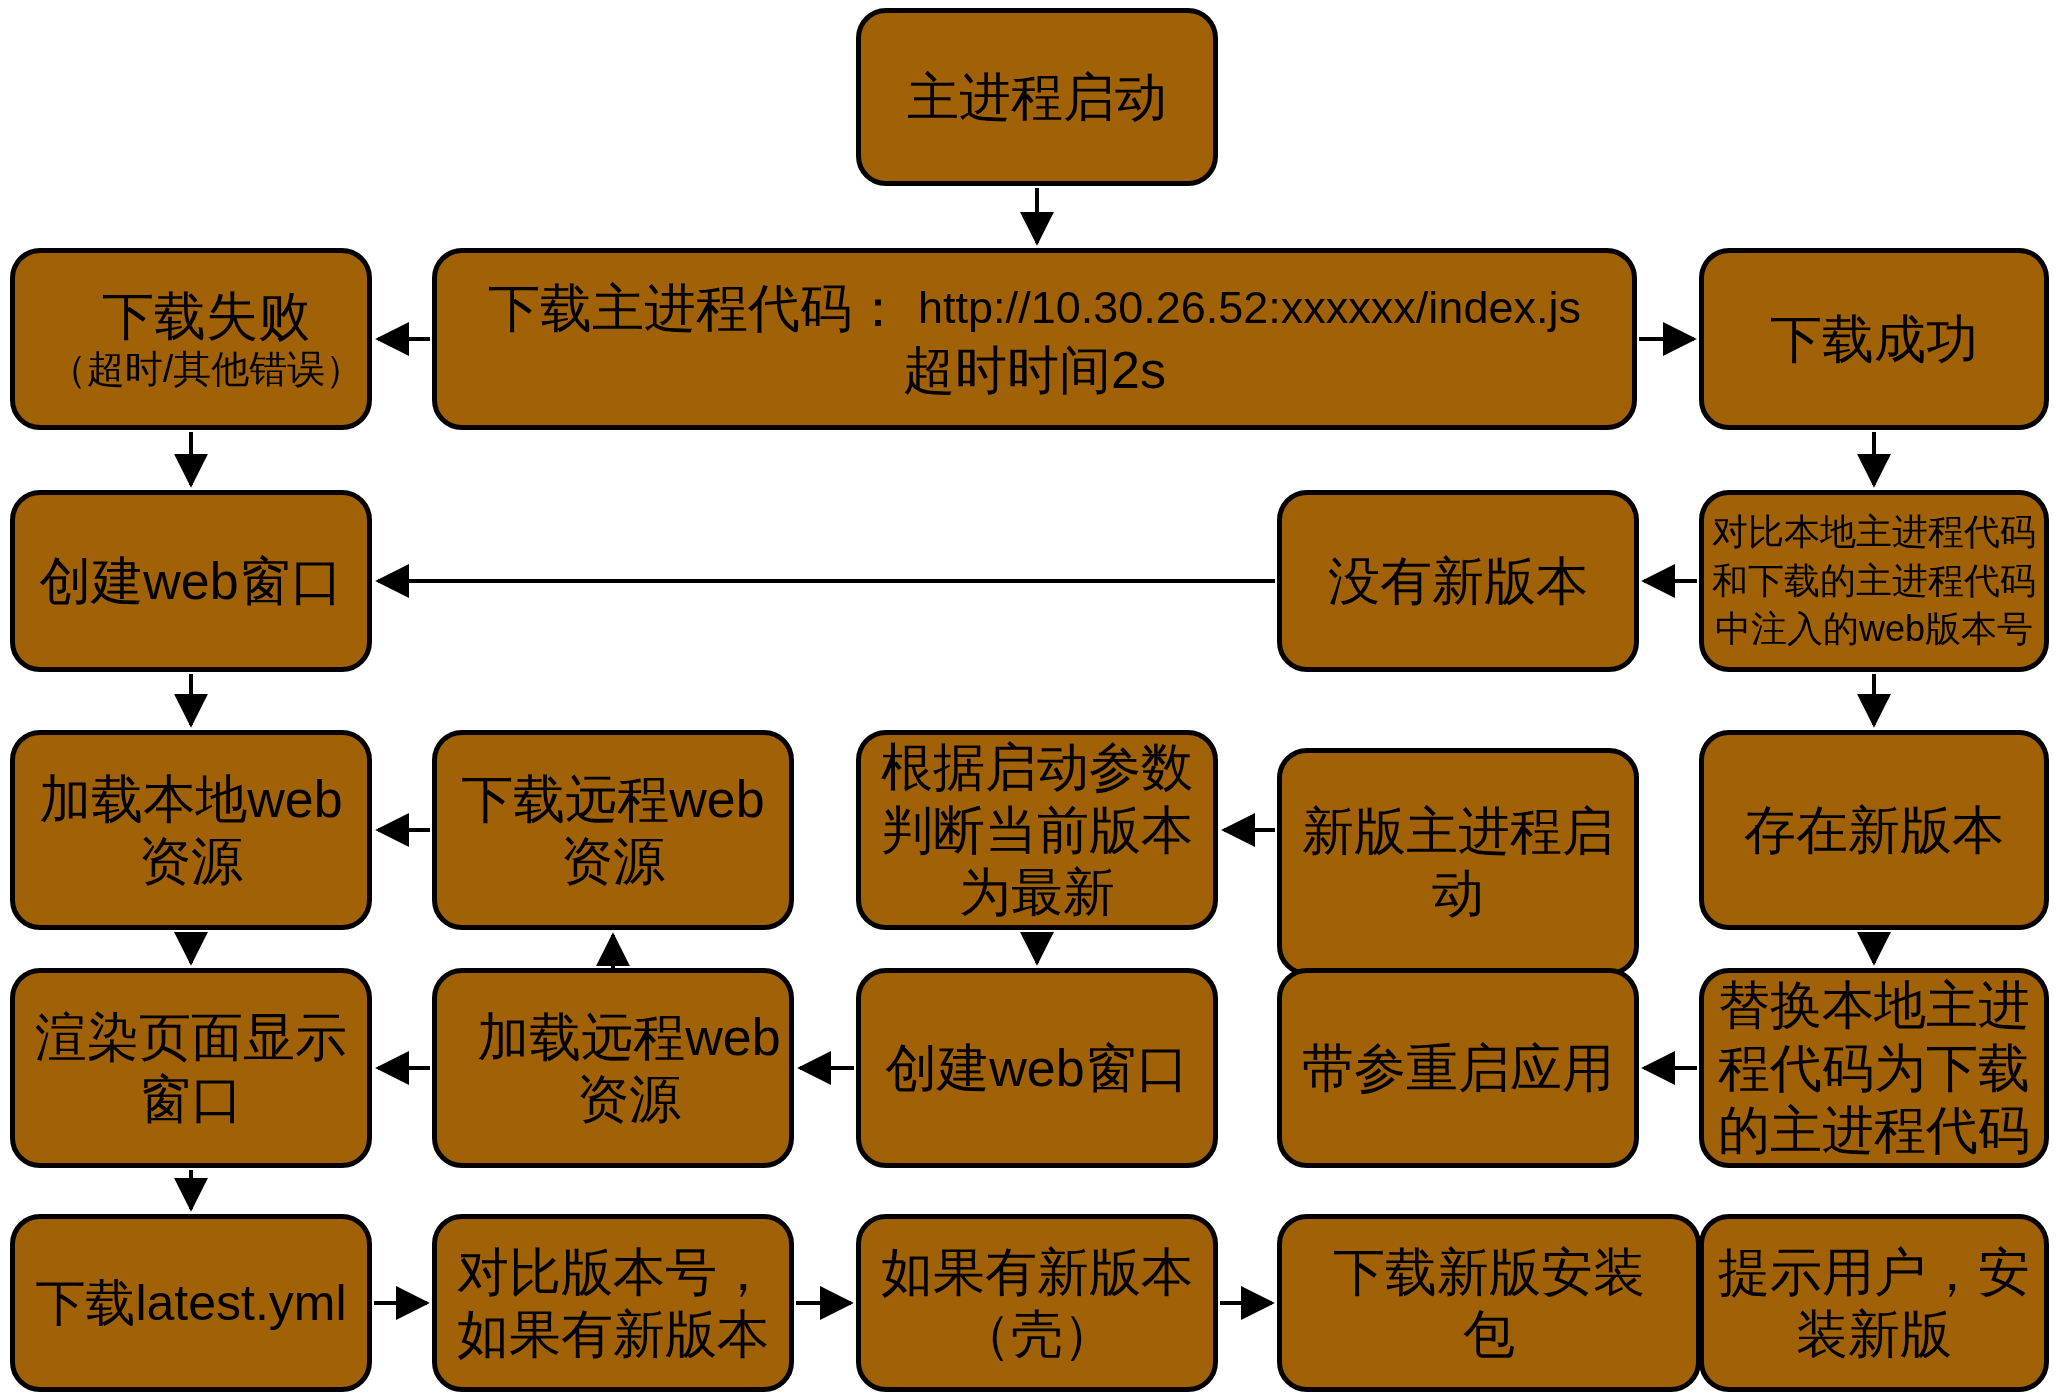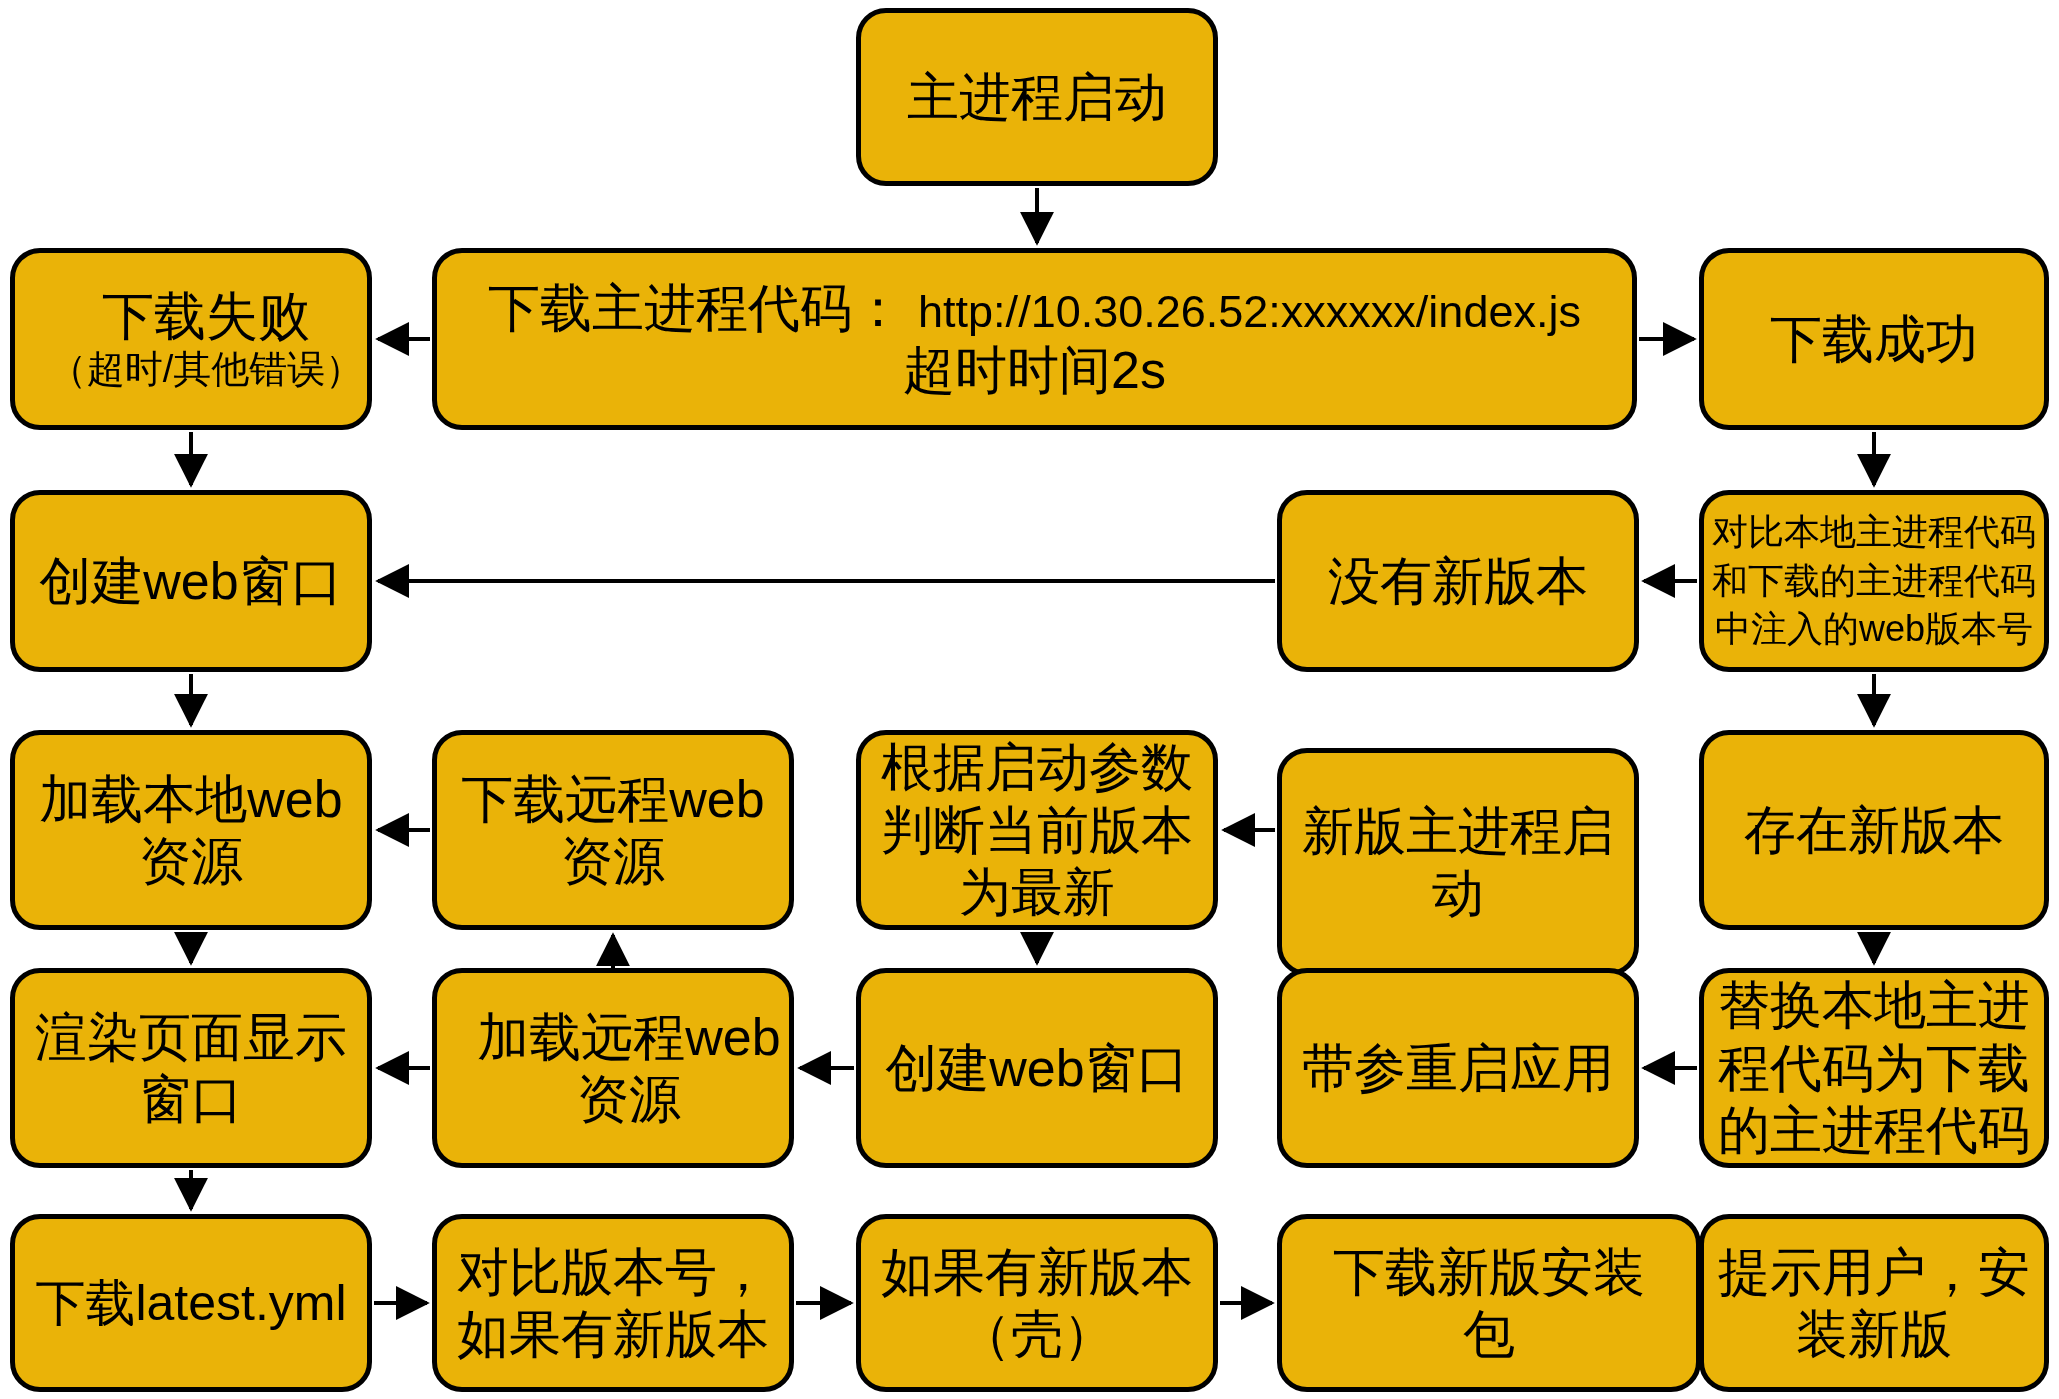--- a/index.html
+++ b/index.html
@@ -11,32 +11,32 @@
     color:#000;
     overflow:hidden;
   }
   .edges{position:absolute;left:0;top:0;pointer-events:none;}
   .edges line{stroke:#000;stroke-width:4;}
   .node{
     position:absolute;
     box-sizing:border-box;
     border:5px solid #000;
     border-radius:30px;
-    background:#eab308;
+    background:#a16207;
     display:flex;
     flex-direction:column;
     align-items:center;
     justify-content:center;
     text-align:center;
     font-size:52px;
     line-height:1.2;
     padding:6px 8px;
   }
   .ln{display:block;white-space:nowrap;}
-  .row1{display:flex;align-items:flex-end;white-space:nowrap;}
+  .row1{display:flex;align-items:center;white-space:nowrap;}
   .sub{font-size:38px;}
   .small .ln{font-size:36px;line-height:1.35;}
   .url{font-size:45px;margin-left:14px;}
   .fit50{font-size:50px;}
 </style>
 </head>
 <body>
 
 <div class="canvas">
 

